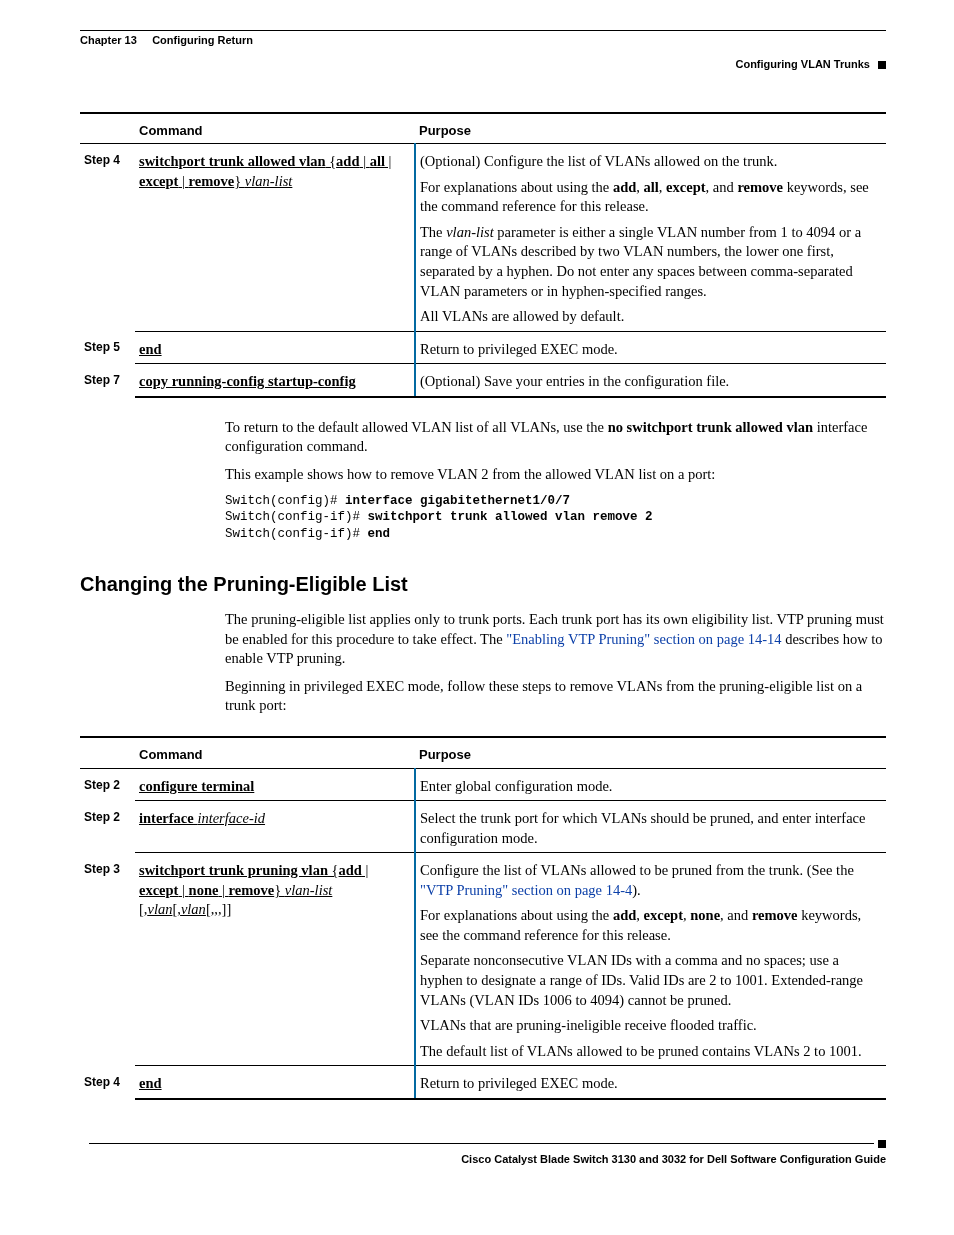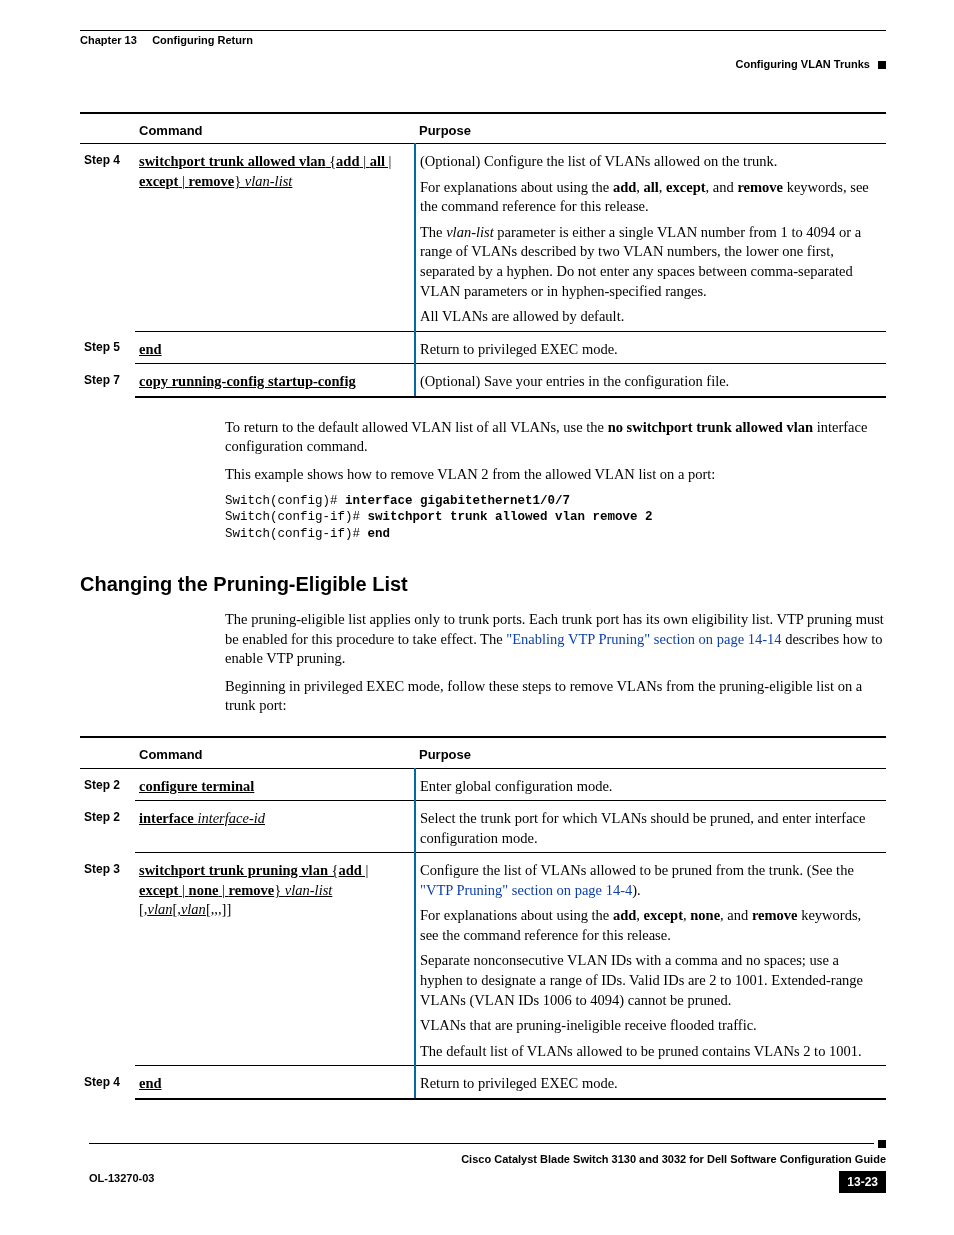--- a/index.html
+++ b/index.html
@@ -188,17 +188,13 @@
     </tr>
   </tbody>
 </table>
 
 <div class="footer">
   <div class="footer-rule-wrap">
     <div class="footer-rule"></div>
     <div class="footer-sq"></div>
   </div>
   <div class="footer-title sans">Cisco Catalyst Blade Switch 3130 and 3032 for Dell Software Configuration Guide</div>
-  <div class="footer-bottom">
-    <div class="footer-docid sans">OL-13270-03</div>
-    <div class="page-badge">13-23</div>
-  </div>
 </div>
 
 </body></html>

